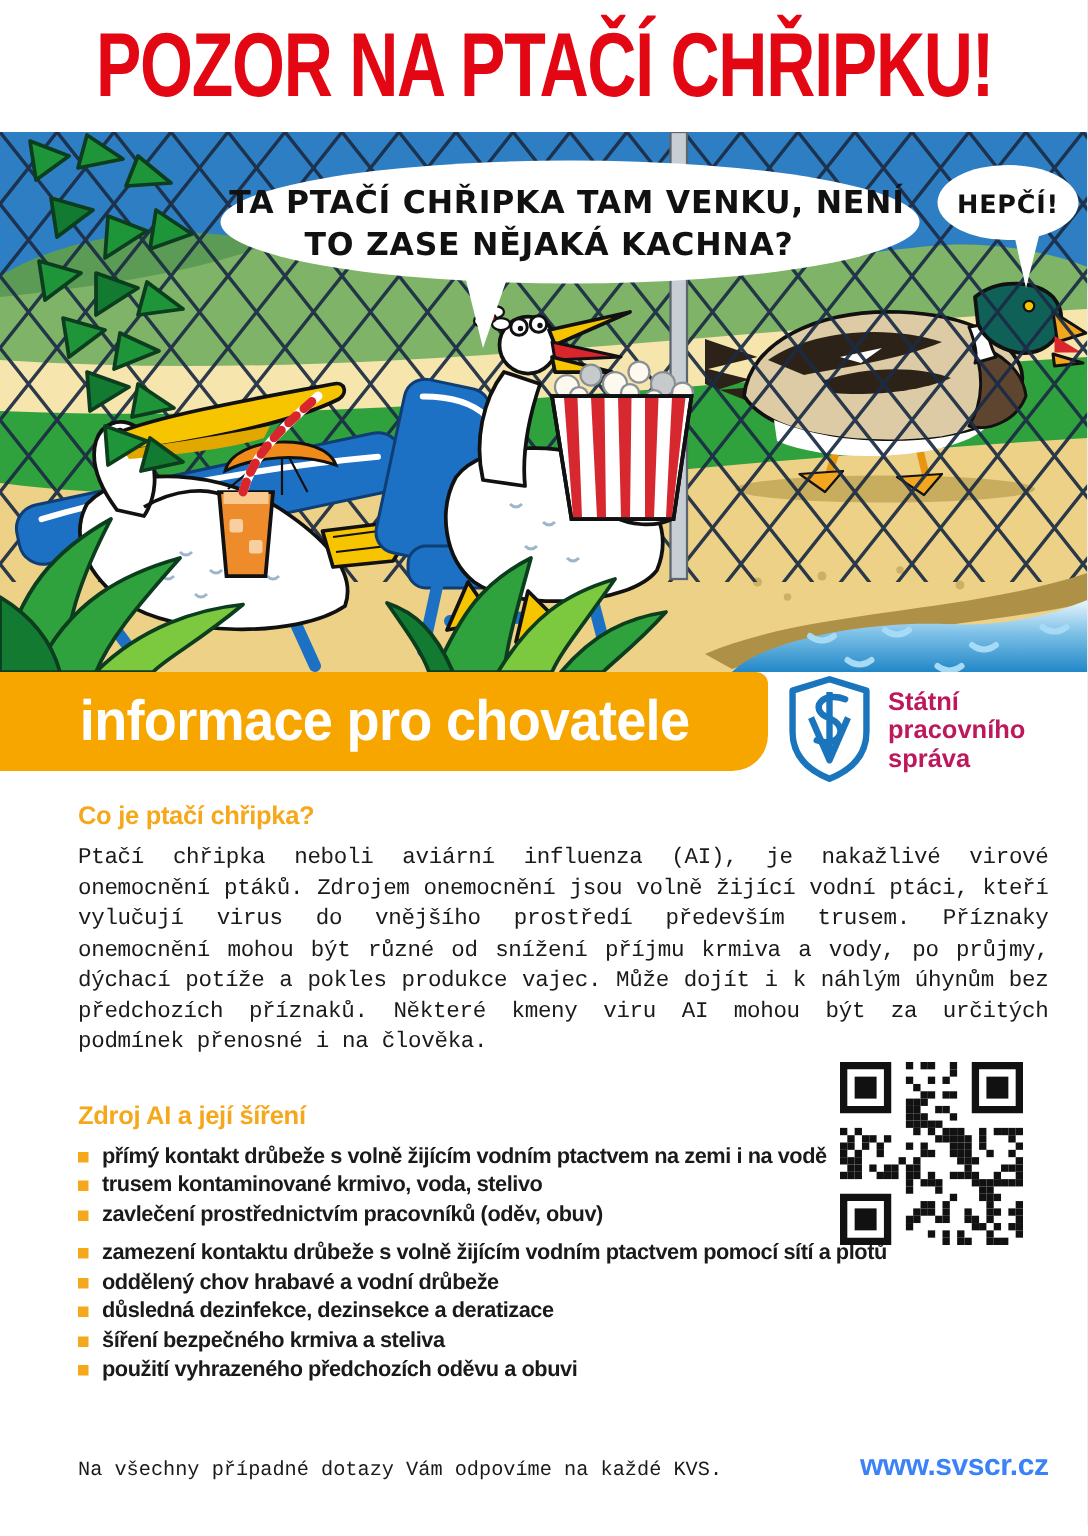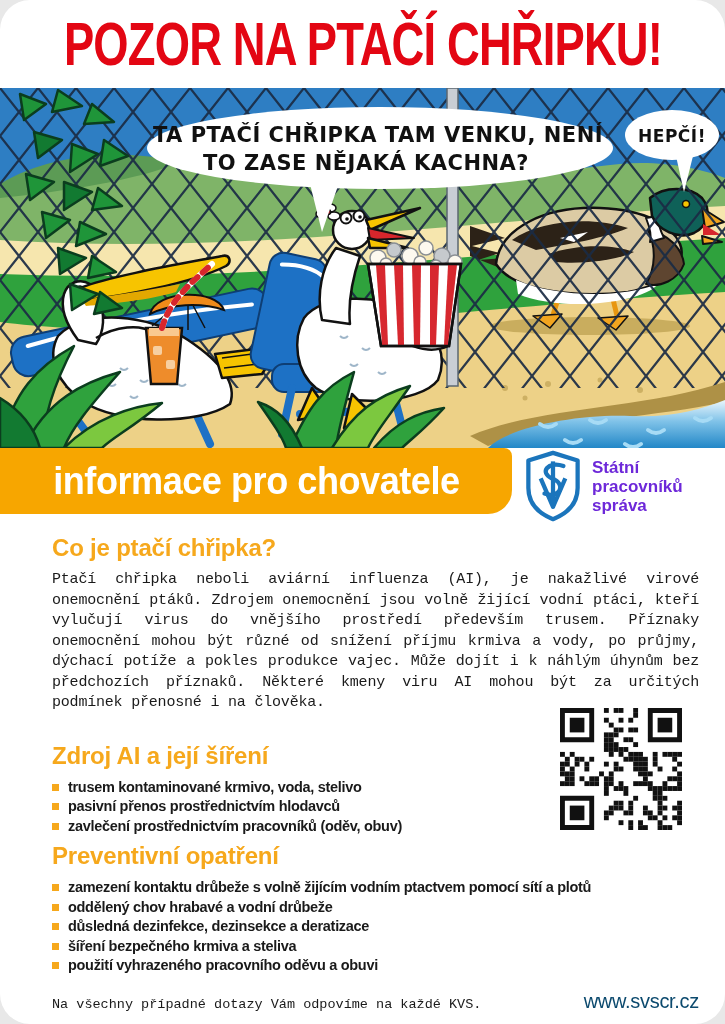--- a/index.html
+++ b/index.html
@@ -1,56 +1,56 @@
 <!DOCTYPE html>
 <html lang="cs"><head>
 <meta charset="utf-8">
 <style>
   html,body{margin:0;padding:0;background:#e8e8e8;}
   .page{
     position:relative;width:725px;height:1024px;margin:0 auto;background:#fff;
-    font-family:"Liberation Sans",sans-serif;color:#1a1a1a;overflow:hidden;border-radius:30px;
+    font-family:"Liberation Sans",sans-serif;color:#1a1a1a;overflow:hidden;
   }
   
   .masthead{height:88px;display:flex;align-items:center;justify-content:center;}
   .masthead .headline{
     display:inline-block;font-size:54px;font-weight:bold;color:#E30613;
     letter-spacing:-1px;white-space:nowrap;transform:scale(.84,1.12);line-height:1;
   }
   
   .illustration{display:block;width:725px;height:360px;}
   
   .banner-row{position:relative;height:66px;}
   .banner{
     width:512px;height:66px;background:#F7A600;border-radius:0 8px 24px 0;
     display:flex;align-items:center;
   }
   .banner-label{
     color:#fff;font-weight:bold;font-size:38px;padding-left:56px;line-height:1;
     display:inline-block;transform:scaleX(.95);transform-origin:left center;letter-spacing:-.5px;
   }
   .logo{position:absolute;left:525px;top:2px;display:flex;align-items:center;gap:11px;}
-  .logo-text{color:#6d28d9;font-weight:bold;font-size:17px;line-height:19px;}
+  .logo-text{color:#be185d;font-weight:bold;font-size:17px;line-height:19px;}
   
   .content{padding:20px 26px 0 52px;}
-  h2{color:#F6A81C;font-size:24px;margin:0 0 8px;letter-spacing:-.2px;}
+  h2{color:#F6A81C;font-size:17px;margin:0 0 8px;letter-spacing:-.2px;}
   .lead{font-size:15px;line-height:20.5px;text-align:justify;margin:0 0 28px;letter-spacing:-.2px;font-family:Liberation Mono, monospace;}
   ul.bullets{list-style:none;margin:0 0 8px;padding:0;}
   ul.bullets li{
     position:relative;font-size:14.5px;font-weight:bold;line-height:19.5px;
     letter-spacing:-.3px;padding-left:16px;
   }
   ul.bullets li::before{
     content:"";position:absolute;left:0;top:6px;width:7px;height:7px;background:#F6A81C;
   }
   ul.src-list{padding-right:138px;margin-bottom:6px;}
   .qr{position:absolute;left:560px;top:708px;width:122px;height:122px;}
   .footer{display:flex;justify-content:space-between;align-items:baseline;margin-top:14px;}
   .footer-note{font-size:13.5px;font-family:Liberation Mono, monospace;}
-  .website{font-size:20px;font-weight:normal;color:#0c4a6e;letter-spacing:-.3px;}
+  .website{font-size:20px;font-weight:bold;color:#3b82f6;letter-spacing:-.3px;margin-top:28px;}
 </style>
 </head>
 <body>
 
 <div class="page">
 
   <div class="masthead">
     <span class="headline">POZOR NA PTAČÍ CHŘIPKU!</span>
   </div>
 
@@ -268,44 +268,43 @@
     </div>
     <div class="logo">
       <svg width="56" height="72" viewBox="0 0 58 76">
         <path d="M29,3 L55,11 L55,40 C55,57 44,67 29,73 C14,67 3,57 3,40 L3,11 Z" fill="none" stroke="#1B75BC" stroke-width="4.5" stroke-linejoin="round"></path>
         <path d="M16,30 L29,60 L42,30" fill="none" stroke="#1B75BC" stroke-width="4.5" stroke-linejoin="round"></path>
         <path d="M29,12 L29,56" stroke="#1B75BC" stroke-width="4.5"></path>
         <path d="M40,17 C24,11 14,24 28,30 C44,36 36,52 20,46" fill="none" stroke="#1B75BC" stroke-width="4.5" stroke-linecap="round"></path>
       </svg>
       <div class="logo-text">
         <div>Státní</div>
-        <div>pracovníků</div>
+        <div>pracovního</div>
         <div>správa</div>
       </div>
     </div>
   </div>
 
   <div class="content">
     <h2>Co je ptačí chřipka?</h2>
     <p class="lead">Ptačí chřipka neboli aviární influenza (AI), je nakažlivé virové onemocnění ptáků. Zdrojem onemocnění jsou volně žijící vodní ptáci, kteří vylučují virus do vnějšího prostředí především trusem. Příznaky onemocnění mohou být různé od snížení příjmu krmiva a vody, po průjmy, dýchací potíže a pokles produkce vajec. Může dojít i k náhlým úhynům bez předchozích příznaků. Některé kmeny viru AI mohou být za určitých podmínek přenosné i na člověka.</p>
 
     <h2>Zdroj AI a její šíření</h2>
     <ul class="bullets src-list">
+      <li>přímý kontakt drůbeže s volně žijícím vodním ptactvem na zemi i na vodě</li>
       <li>trusem kontaminované krmivo, voda, stelivo</li>
-      <li>pasivní přenos prostřednictvím hlodavců</li>
       <li>zavlečení prostřednictvím pracovníků (oděv, obuv)</li>
     </ul>
 
-    <h2>Preventivní opatření</h2>
     <ul class="bullets">
       <li>zamezení kontaktu drůbeže s volně žijícím vodním ptactvem pomocí sítí a plotů</li>
       <li>oddělený chov hrabavé a vodní drůbeže</li>
       <li>důsledná dezinfekce, dezinsekce a deratizace</li>
       <li>šíření bezpečného krmiva a steliva</li>
-      <li>použití vyhrazeného pracovního oděvu a obuvi</li>
+      <li>použití vyhrazeného předchozích oděvu a obuvi</li>
     </ul>
 
     <div class="footer">
       <span class="footer-note">Na všechny případné dotazy Vám odpovíme na každé KVS.</span>
       <span class="website">www.svscr.cz</span>
     </div>
   </div>
 
   <svg class="qr" viewBox="0 0 100 100">
     <rect x="0" y="0" width="100" height="100" fill="#fff"></rect>

